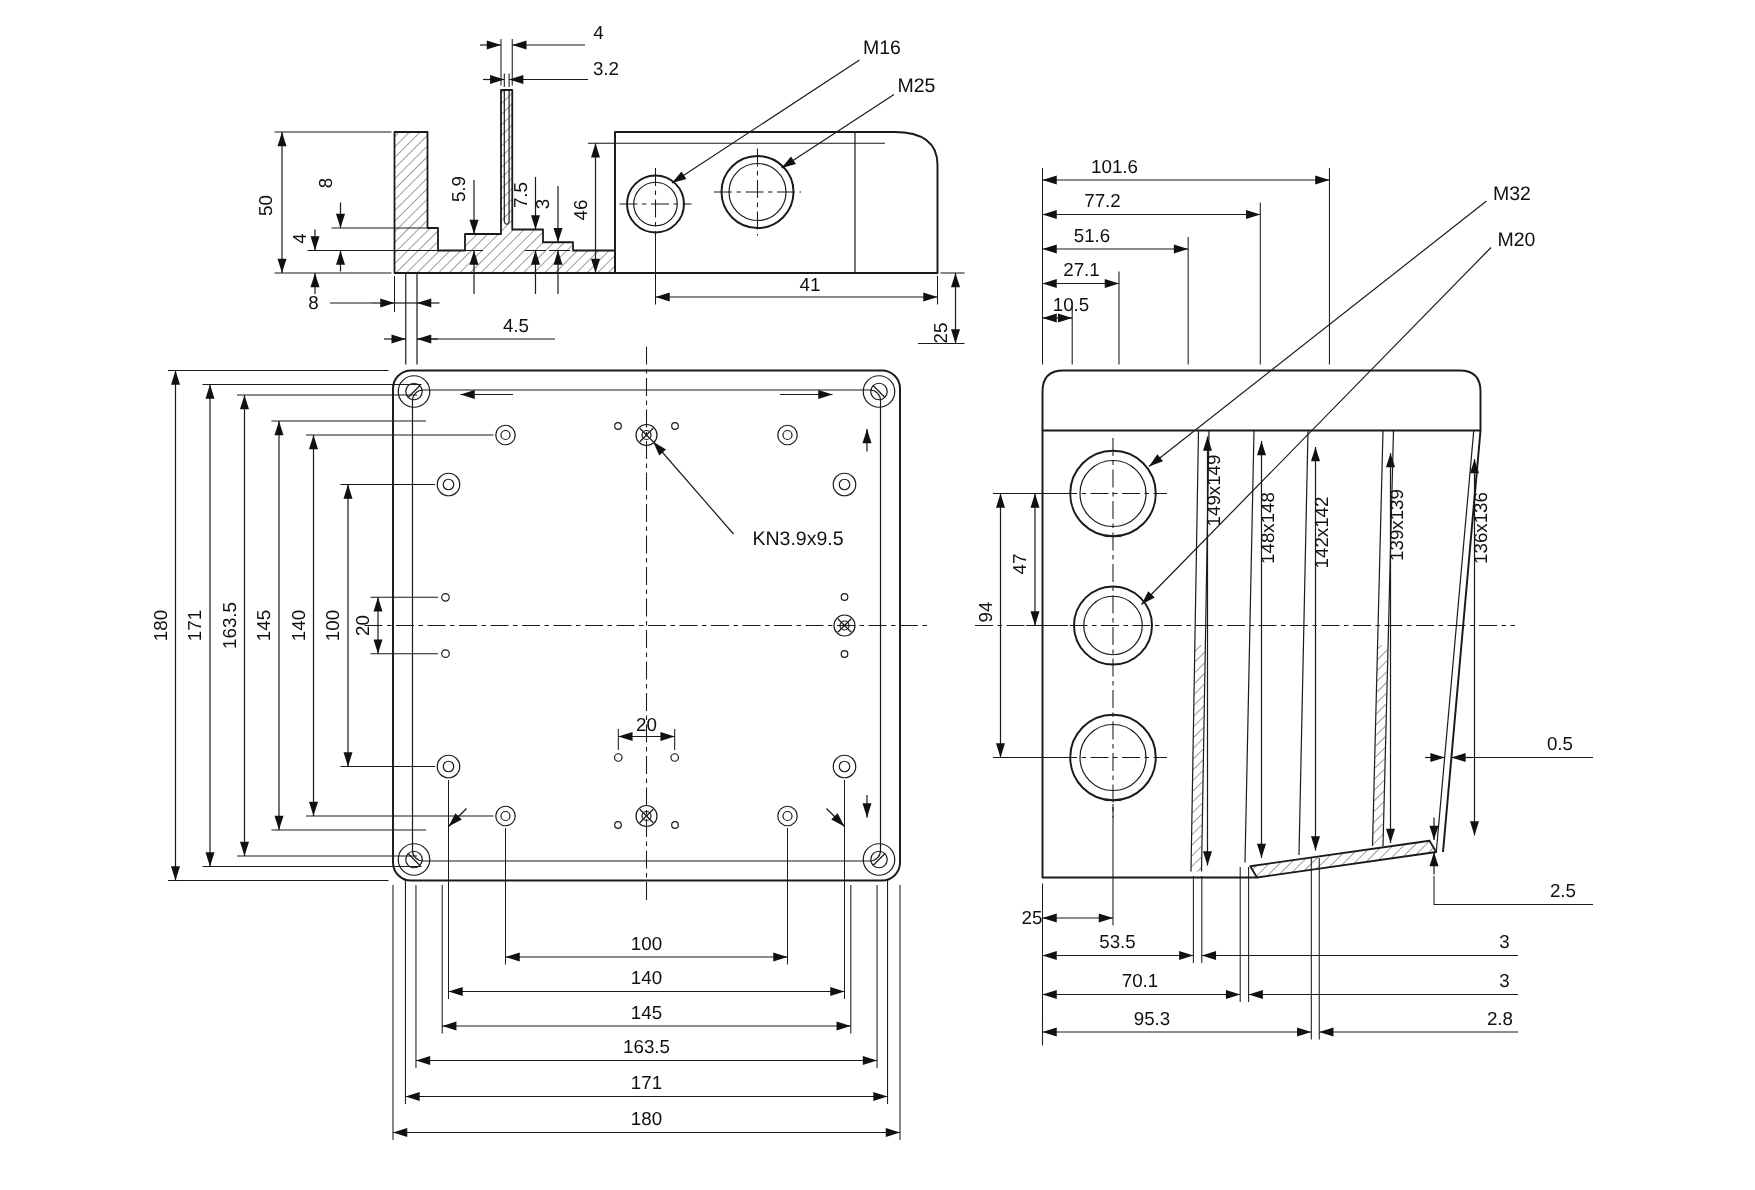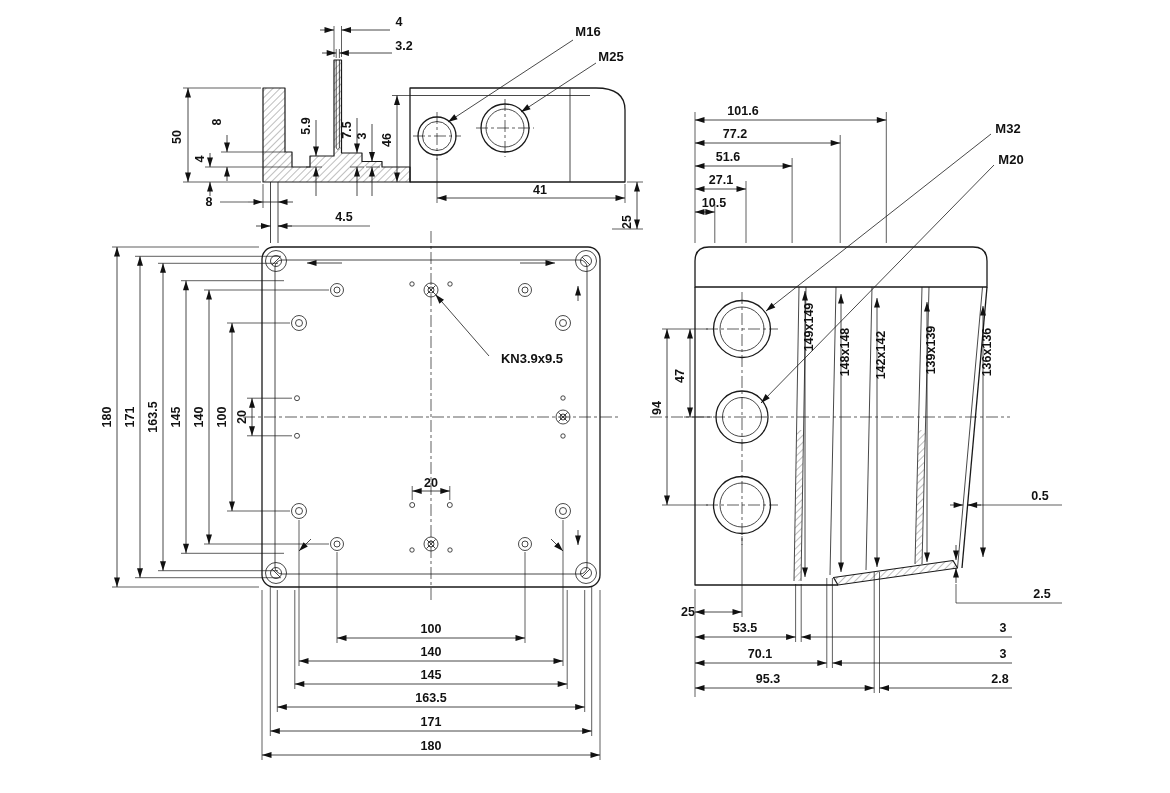--- a/index.html
+++ b/index.html
@@ -1,16 +1,16 @@
 <!DOCTYPE html>
 <html><head>
 <meta charset="utf-8">
 <style>
   html,body{margin:0;padding:0;background:#fff;}
-  .page{width:1170px;height:793px;background:#fff;position:relative;overflow:hidden;font-weight:bold;}
+  .page{width:1170px;height:793px;background:#fff;position:relative;overflow:hidden;}
   svg text{font-family:"Liberation Sans","DejaVu Sans",sans-serif;font-size:12.5px;fill:#111;text-anchor:middle;}
   svg .lbl{font-size:13px;}
   .outline{fill:none;stroke:#1a1a1a;stroke-width:1.3;stroke-linejoin:round;}
   .thin{fill:none;stroke:#1a1a1a;stroke-width:0.8;}
   .dim{fill:none;stroke:#1a1a1a;stroke-width:0.8;}
   .ext{fill:none;stroke:#1a1a1a;stroke-width:0.7;}
   .cl{fill:none;stroke:#1a1a1a;stroke-width:0.7;stroke-dasharray:12 3 3 3;}
   .hatcho{fill:url(#hatch);stroke:#1a1a1a;stroke-width:1.2;stroke-linejoin:round;}
   .hatch{fill:url(#hatch);stroke:none;}
 </style>

